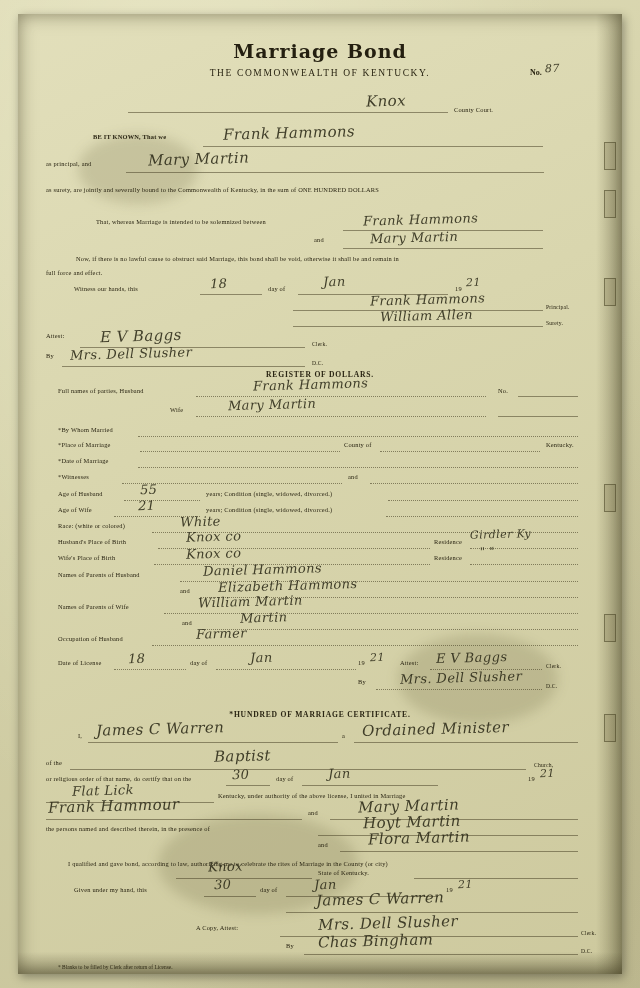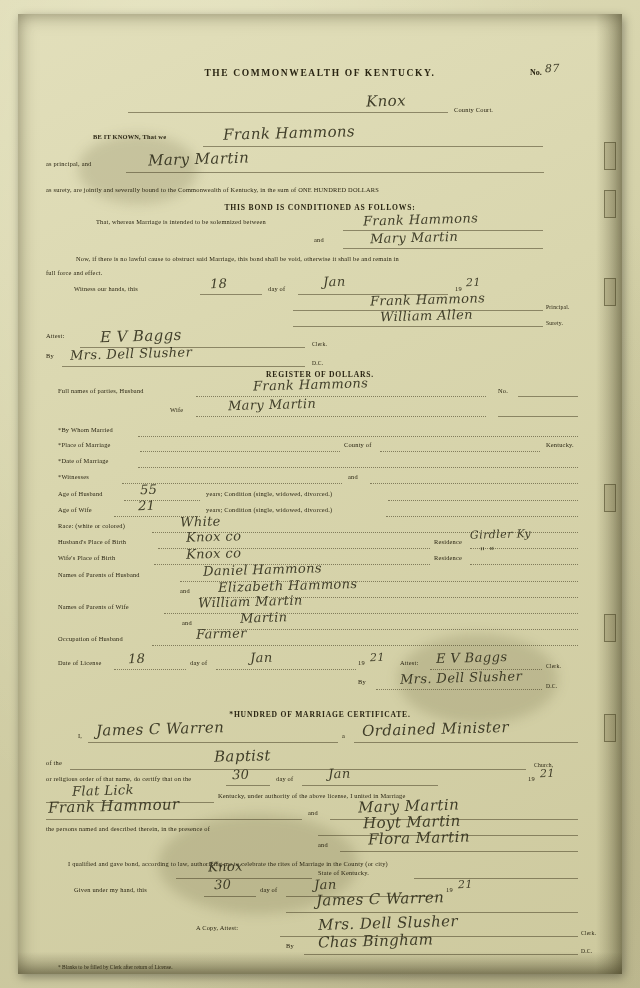--- a/index.html
+++ b/index.html
@@ -100,21 +100,21 @@
     letter-spacing: 1px;
     color: #241f10;
   }
   .subtitle {
     position: absolute;
     left: 0; right: 0;
     text-align: center;
     font-size: 9.5px;
     letter-spacing: 1.6px;
     color: #2a2513;
-    font-weight: bold;
+    font-weight: normal;
   }
   .sectionhead {
     position: absolute;
     left: 0; right: 0;
     text-align: center;
     font-size: 7.6px;
     letter-spacing: 0.8px;
     font-weight: bold;
     color: #2a2513;
   }
@@ -155,39 +155,39 @@
     <div class="blot" style="left:380px; top:620px; width:160px; height:90px;"></div>
     <div class="blot" style="left:140px; top:800px; width:200px; height:100px;"></div>
 
     <div class="punch" style="top:128px;"></div>
     <div class="punch" style="top:176px;"></div>
     <div class="punch" style="top:264px;"></div>
     <div class="punch" style="top:470px;"></div>
     <div class="punch" style="top:600px;"></div>
     <div class="punch" style="top:700px;"></div>
 
+    <div class="title" style="top:26px;">Marriage Bond</div>
     <div class="subtitle" style="top:54px;">THE COMMONWEALTH OF KENTUCKY.</div>
     <div class="no-num" style="left:512px; top:54px;">No.</div>
     <div class="hand xs" style="left:527px; top:48px; font-size:11px;">87</div>
 
     <div class="rule" style="left:110px; top:98px; width:320px;"></div>
     <div class="hand lg" style="left:348px; top:78px;">Knox</div>
     <div class="t print small" style="left:436px; top:92px;">County Court.</div>
 
     <div class="t print bold small" style="left:75px; top:119px;">BE IT KNOWN, That we</div>
     <div class="rule" style="left:185px; top:132px; width:340px;"></div>
     <div class="hand lg" style="left:205px; top:110px;">Frank Hammons</div>
 
     <div class="t print small" style="left:28px; top:146px;">as principal, and</div>
     <div class="rule" style="left:108px; top:158px; width:418px;"></div>
     <div class="hand lg" style="left:130px; top:136px;">Mary Martin</div>
 
     <div class="t print small" style="left:28px; top:172px;">as surety, are jointly and severally bound to the Commonwealth of Kentucky, in the sum of ONE HUNDRED DOLLARS</div>
 
-    <div class="sectionhead" style="top:189px;">THIS BOND IS CONDITIONED AS FOLLOWS:</div>
 
     <div class="t print small" style="left:78px; top:204px;">That, whereas Marriage is intended to be solemnized between</div>
     <div class="rule" style="left:325px; top:216px; width:200px;"></div>
     <div class="hand" style="left:345px; top:198px;">Frank Hammons</div>
 
     <div class="t print small" style="left:296px; top:222px;">and</div>
     <div class="rule" style="left:325px; top:234px; width:200px;"></div>
     <div class="hand" style="left:352px; top:216px;">Mary Martin</div>
 
     <div class="t print small" style="left:58px; top:241px;">Now, if there is no lawful cause to obstruct said Marriage, this bond shall be void, otherwise it shall be and remain in</div>

